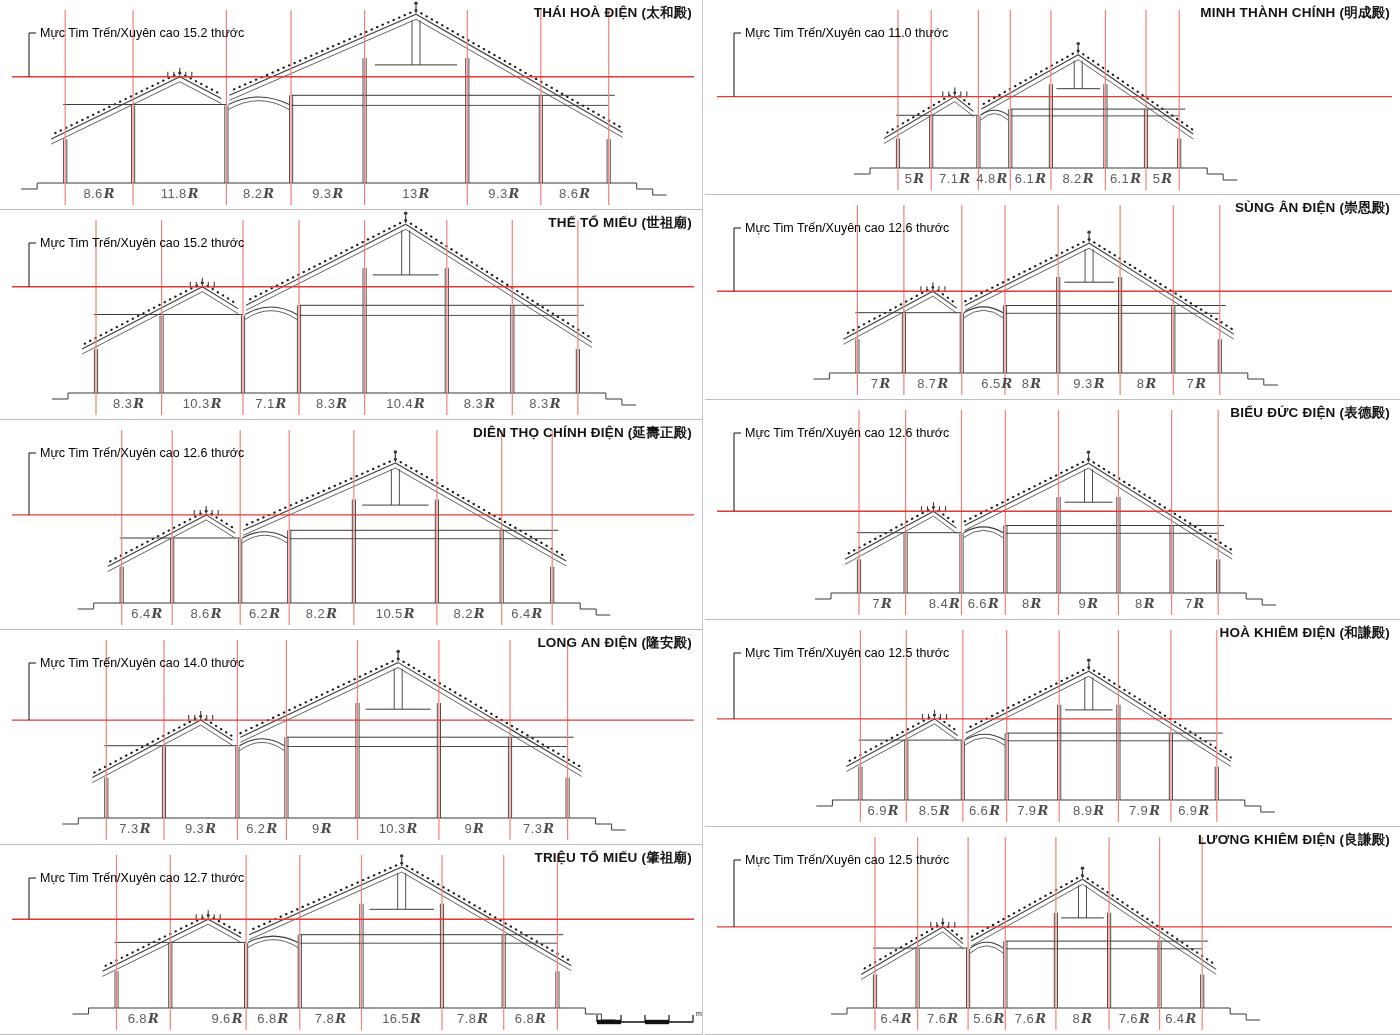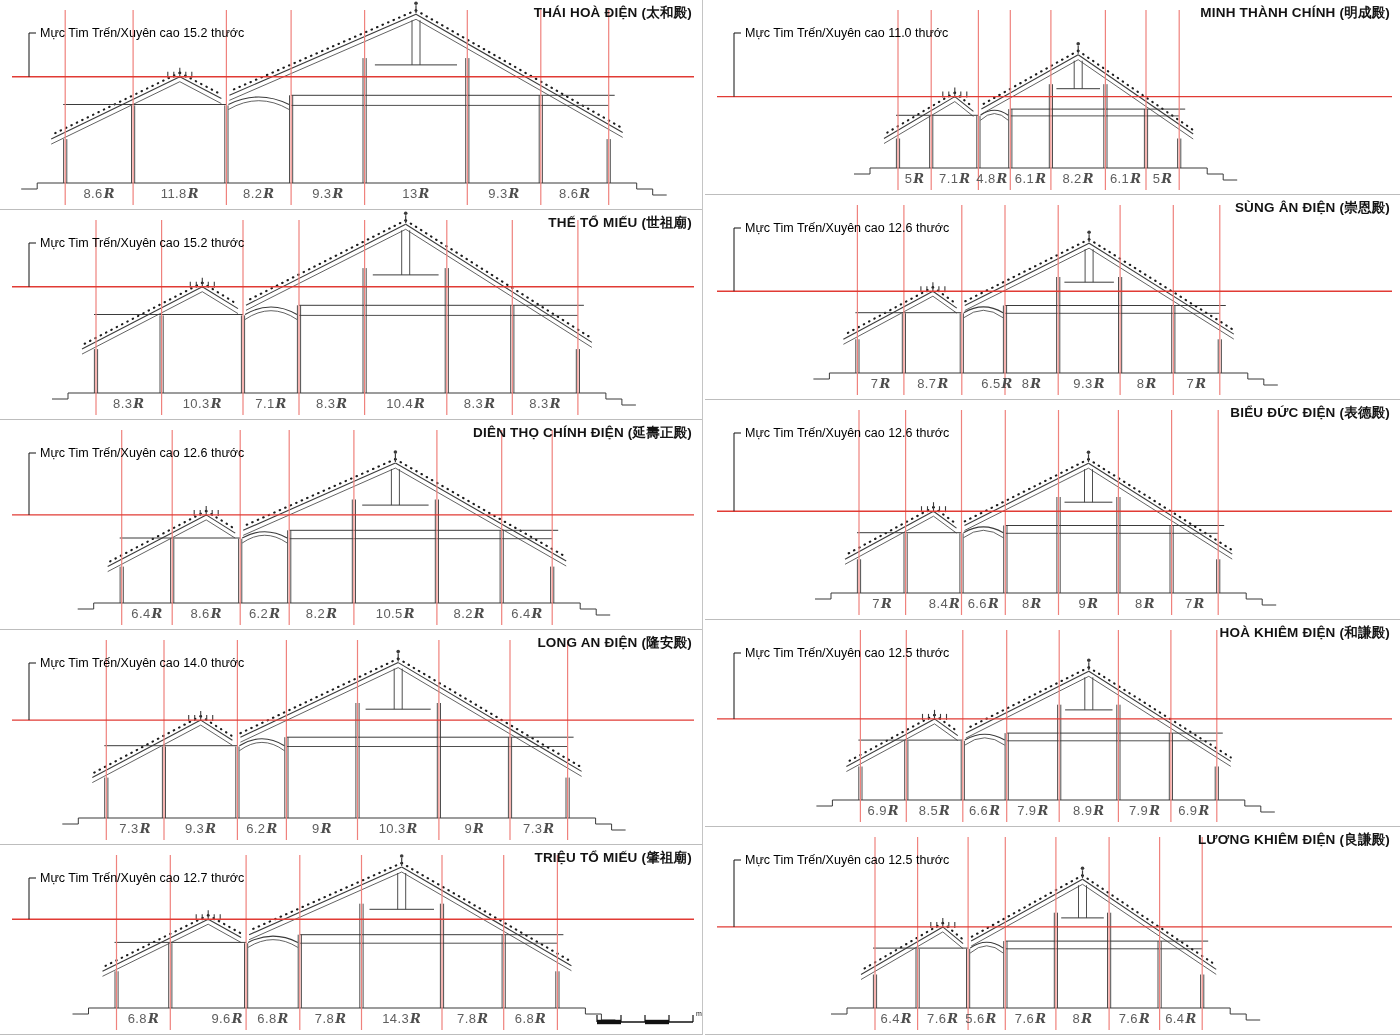--- a/index.html
+++ b/index.html
@@ -414,21 +414,21 @@
             <line x1="29" y1="33" x2="29" y2="74.2" stroke="#111" stroke-width="1"></line>
           </svg>
         </div>
     <div class="title">TRIỆU TỔ MIẾU (肇祖廟)</div>
     <div class="mlabel"><span>Mực Tim Trến/Xuyên cao</span> <span>12.7</span> <span>thước</span></div>
     <div class="measure-row">
           <span class="meas" style="left: 143.4px;"><span>6.8</span><span class="unit">R</span></span>
           <span class="meas" style="left: 208.2px; margin-left: 19px;"><span>9.6</span><span class="unit">R</span></span>
           <span class="meas" style="left: 273px;"><span>6.8</span><span class="unit">R</span></span>
           <span class="meas" style="left: 330.6px;"><span>7.8</span><span class="unit">R</span></span>
-          <span class="meas" style="left: 401.7px;"><span>14.3</span><span class="unit">R</span></span>
+          <span class="meas" style="left: 401.7px;"><span>16.5</span><span class="unit">R</span></span>
           <span class="meas" style="left: 472.8px;"><span>7.8</span><span class="unit">R</span></span>
           <span class="meas" style="left: 530.5px;"><span>6.8</span><span class="unit">R</span></span>
         </div>
   </section>
     </div>
   <div class="col col-right" id="colR">
       <section class="panel">
     <div class="drawing-wrap">
           <svg width="695" height="195" viewBox="0 0 695 195" xmlns="http://www.w3.org/2000/svg">
             <line x1="165" y1="168" x2="502.2" y2="168" stroke="#3b3b3b" stroke-width="1.2"></line>
@@ -804,21 +804,21 @@
             <line x1="12" y1="99.9" x2="687" y2="99.9" stroke="#e13b34" stroke-width="1.4"></line>
             <line x1="36" y1="33" x2="29" y2="33" stroke="#111" stroke-width="1"></line>
             <line x1="29" y1="33" x2="29" y2="99.9" stroke="#111" stroke-width="1"></line>
           </svg>
         </div>
     <div class="title">LƯƠNG KHIÊM ĐIỆN (良謙殿)</div>
     <div class="mlabel"><span>Mực Tim Trến/Xuyên cao</span> <span>12.5</span> <span>thước</span></div>
     <div class="measure-row">
           <span class="meas" style="left: 191.3px;"><span>6.4</span><span class="unit">R</span></span>
           <span class="meas" style="left: 237.8px;"><span>7.6</span><span class="unit">R</span></span>
-          <span class="meas" style="left: 276px; text-align: right;"><span>5.6</span><span class="unit">R</span></span>
+          <span class="meas" style="left: 284px; text-align: right;"><span>5.6</span><span class="unit">R</span></span>
           <span class="meas" style="left: 325.6px;"><span>7.6</span><span class="unit">R</span></span>
           <span class="meas" style="left: 377.5px;"><span>8</span><span class="unit">R</span></span>
           <span class="meas" style="left: 429.4px;"><span>7.6</span><span class="unit">R</span></span>
           <span class="meas" style="left: 475.9px;"><span>6.4</span><span class="unit">R</span></span>
         </div>
   </section>
     </div>
   <div class="scalebar" id="scalebar"><svg width="110" height="26" viewBox="0 0 110 26" xmlns="http://www.w3.org/2000/svg">
         <line x1="4" y1="16" x2="100" y2="16" stroke="#111" stroke-width="1.4"></line>
         <line x1="4" y1="16" x2="4" y2="9" stroke="#111" stroke-width="1.2"></line>

